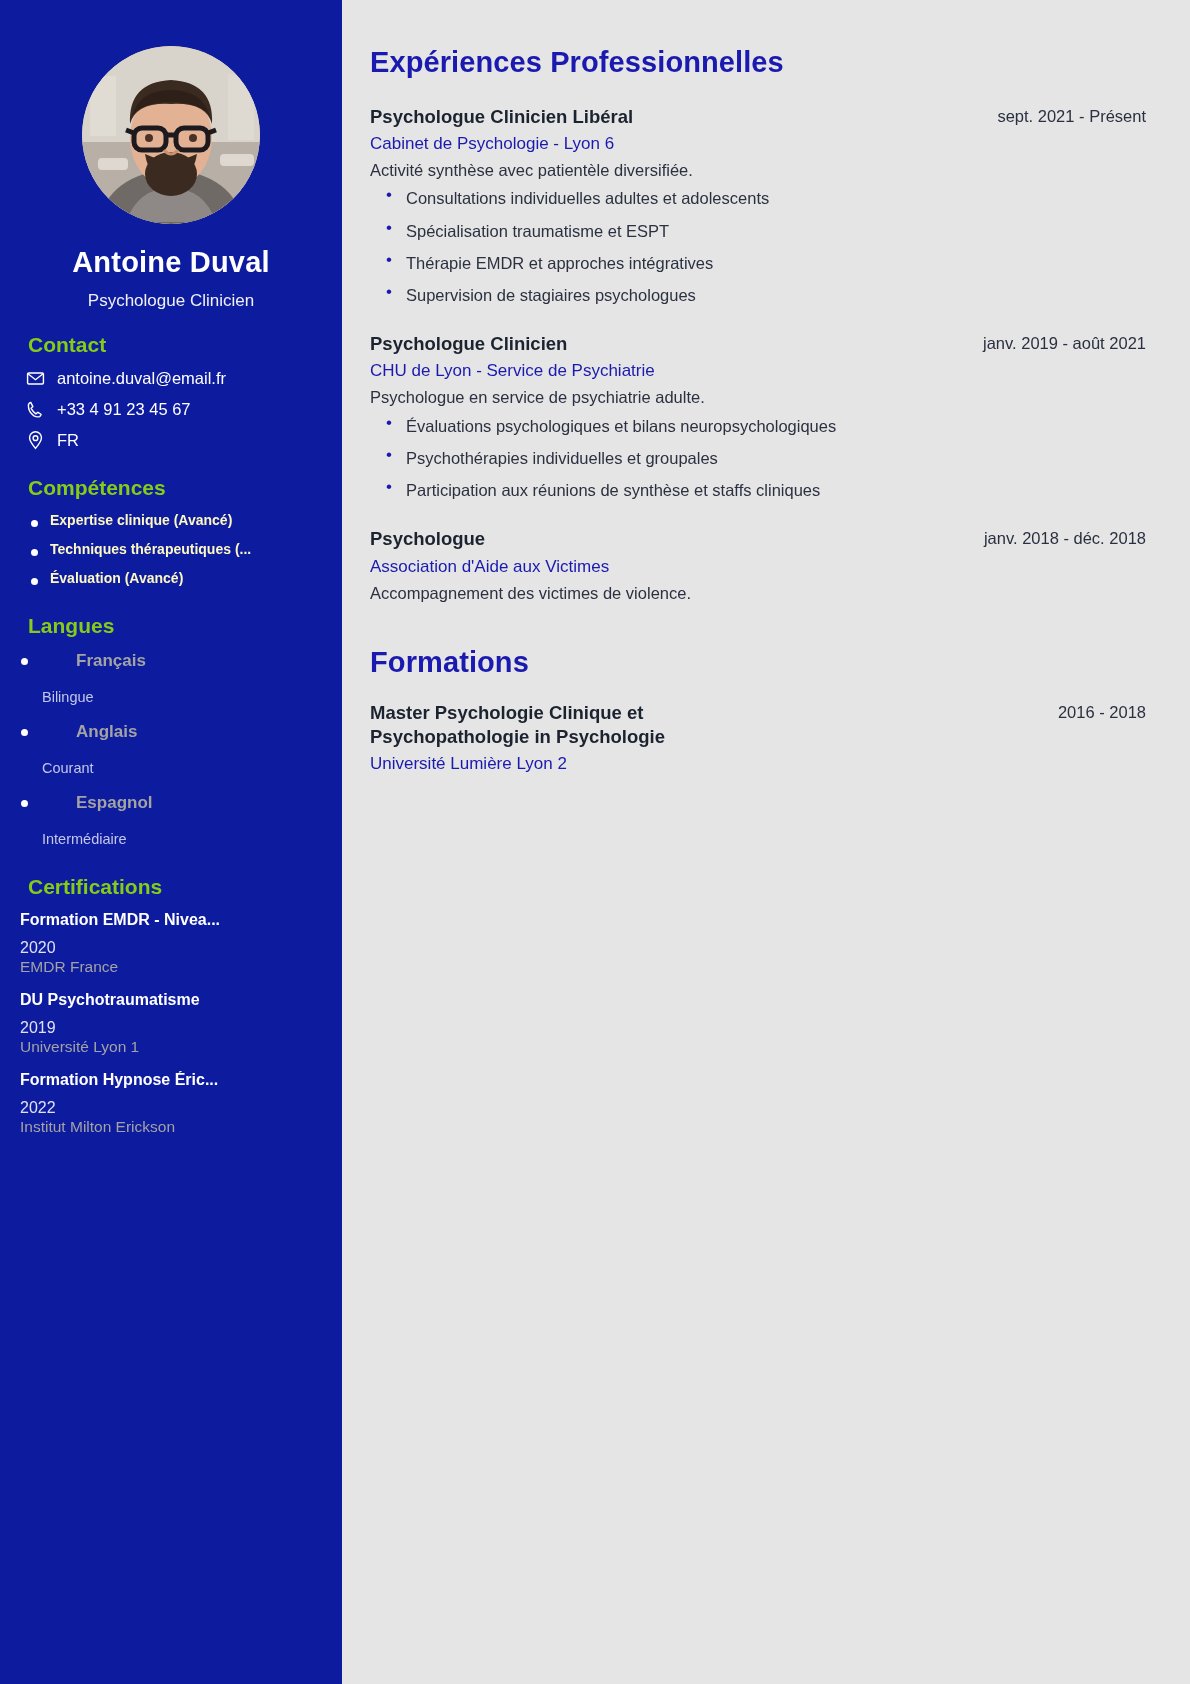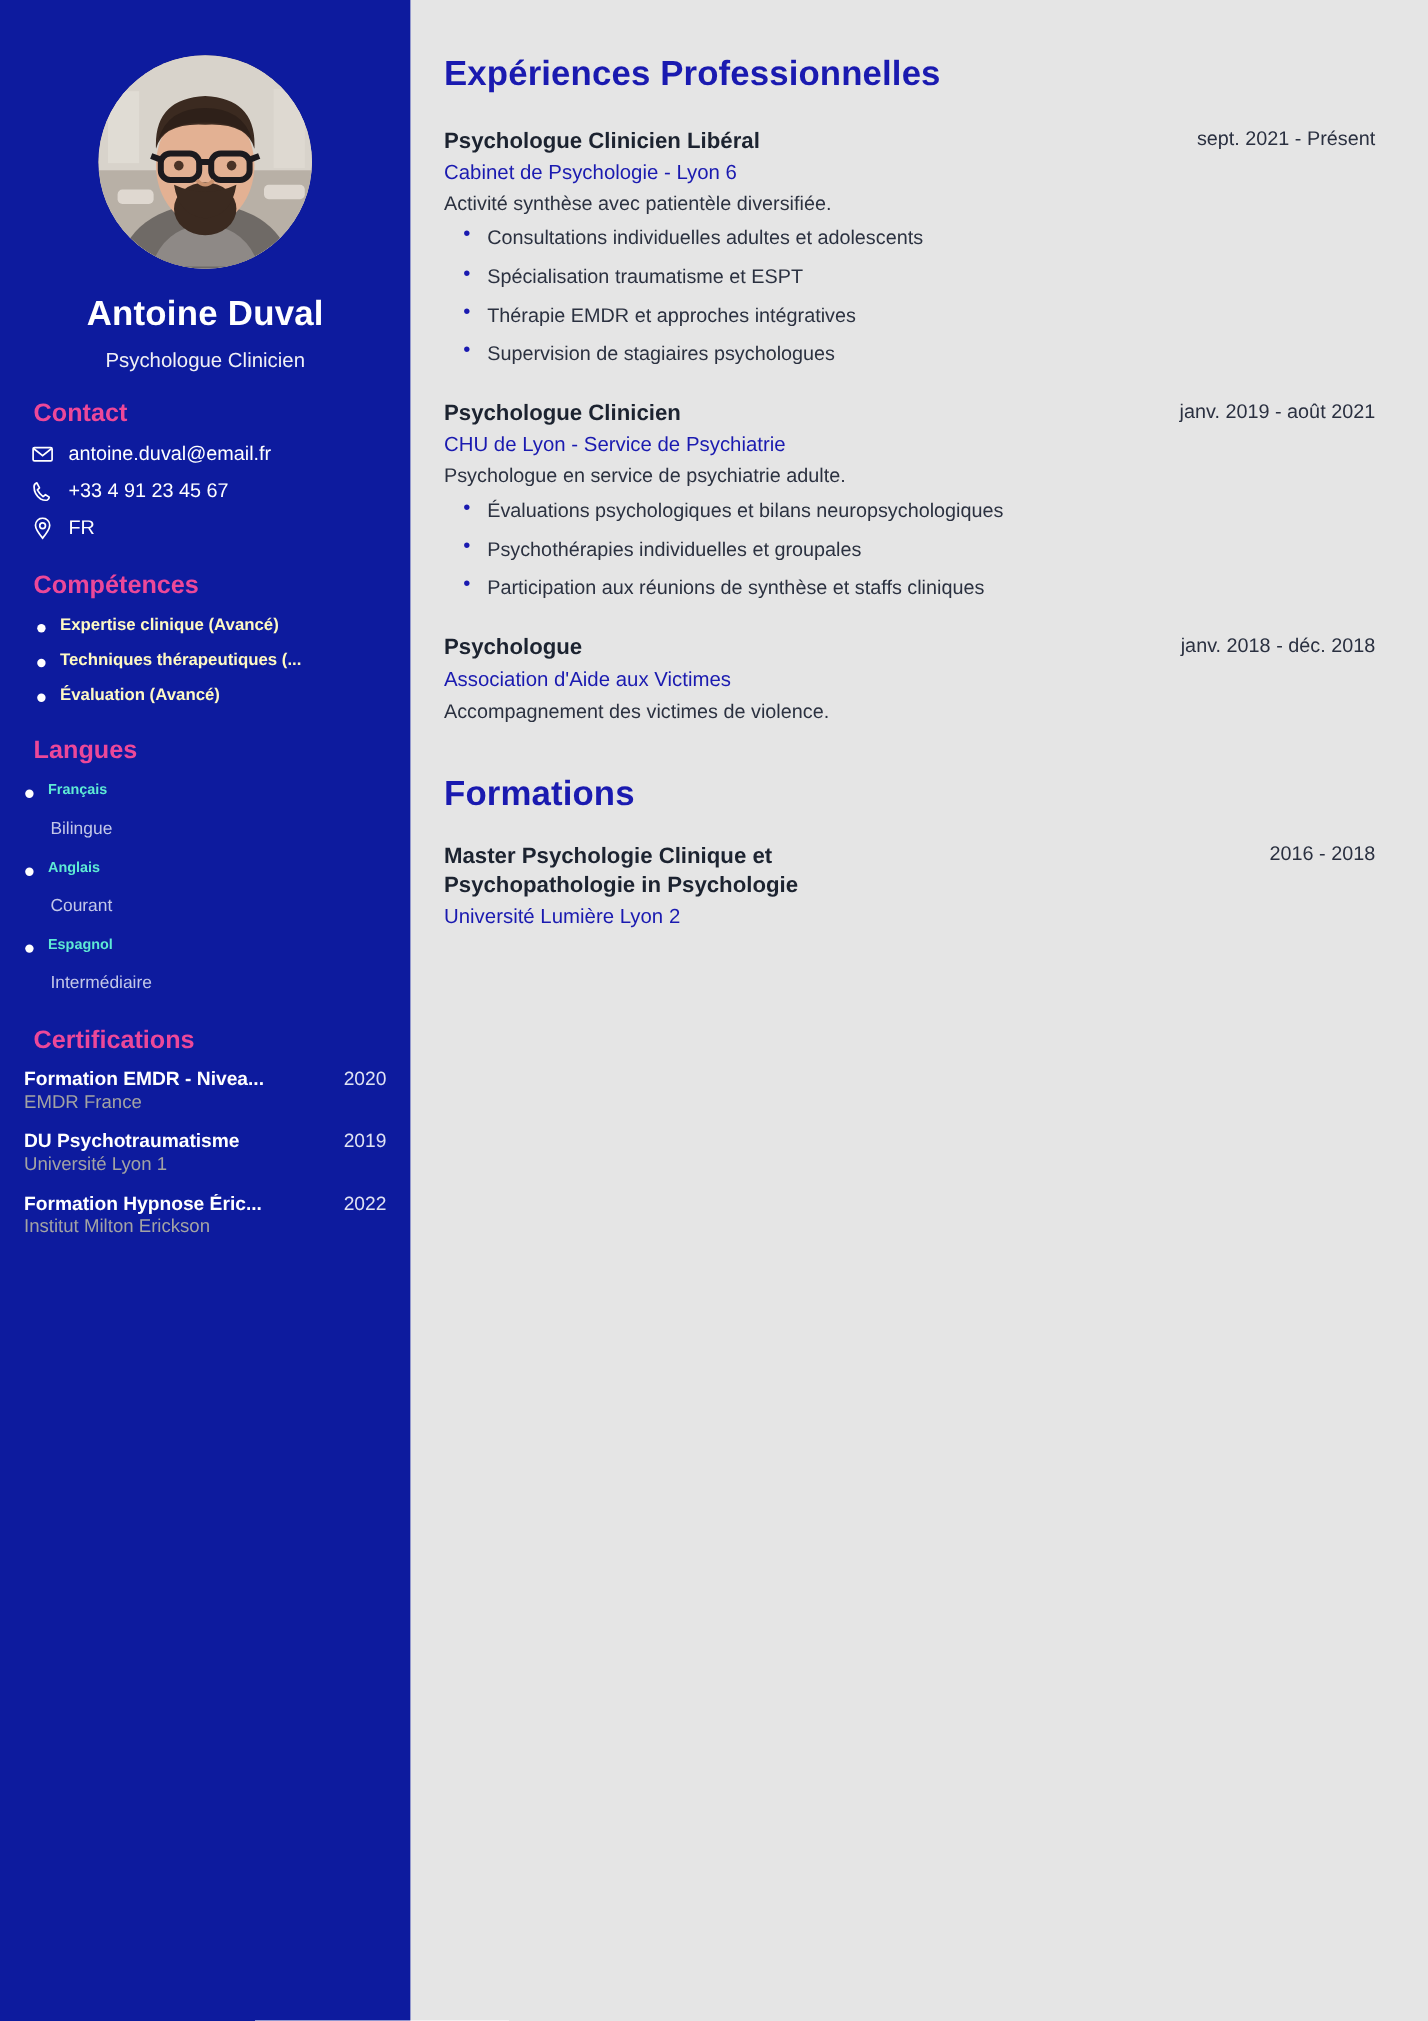--- a/index.html
+++ b/index.html
@@ -62,21 +62,21 @@
     font-weight: 400;
     margin-top: 12px;
     color: #f0f0f5;
   }
 
   .side-section { margin-top: 22px; }
 
   .side-heading {
     font-size: 21px;
     font-weight: bold;
-    color: #ec4899;
+    color: #84cc16;
     padding-left: 10px;
     margin-bottom: 12px;
   }
 
   .contact-list { list-style: none; padding-left: 8px; }
 
   .contact-item {
     display: flex;
     align-items: center;
     gap: 12px;
@@ -132,42 +132,44 @@
     content: "";
     position: absolute;
     left: 3px;
     top: 8px;
     width: 7px;
     height: 7px;
     border-radius: 50%;
     background: #ffffff;
   }
   .lang-name {
-    font-size: 12px;
-    font-weight: bold;
-    color: #5eead4;
+    font-size: 17px;
+    font-weight: bold;
+    color: #a3a3a3;
     line-height: 1.35;
+    margin-left: 36px;
   }
   .lang-level {
     font-size: 14.5px;
     font-weight: 400;
     color: #c3c7e8;
     margin-top: 16px;
     padding-left: 2px;
   }
 
   .certs-section { margin-top: 28px; }
   .certs-list { padding: 0 2px; }
 
   .cert-item { margin-bottom: 15px; }
   .cert-row {
     display: flex;
     align-items: baseline;
     justify-content: space-between;
     gap: 10px;
+    flex-direction: column;
   }
   .cert-name {
     font-size: 16px;
     font-weight: bold;
     color: #ffffff;
     white-space: nowrap;
     overflow: hidden;
     max-width: 232px;
   }
   .cert-year {

